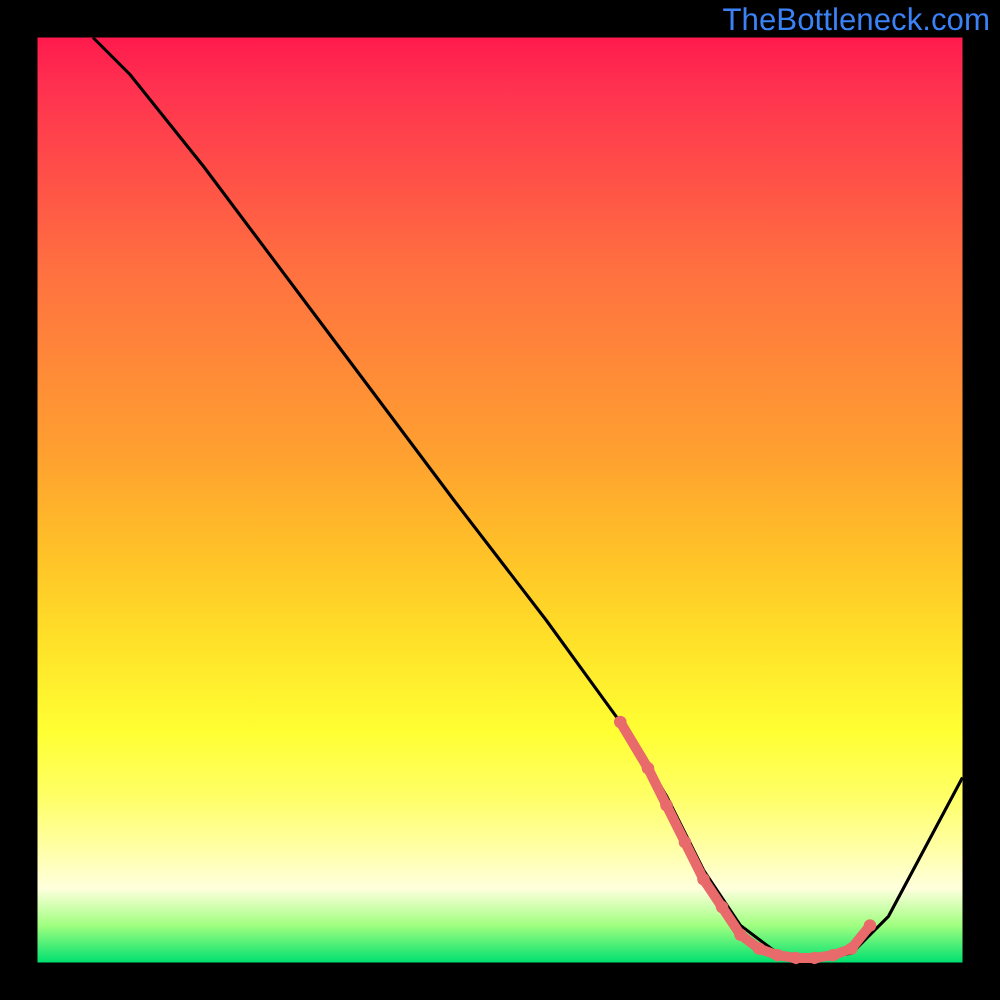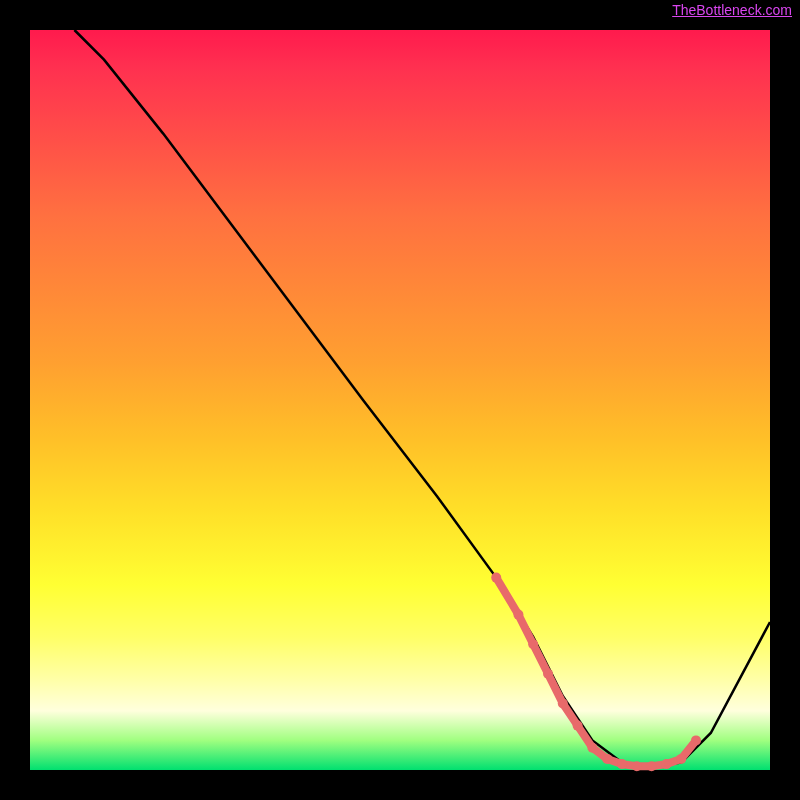--- a/index.html
+++ b/index.html
@@ -7,25 +7,24 @@
     width: 800px;
     height: 800px;
     background: #000;
     position: relative;
     font-family: Arial, sans-serif;
   }
   .watermark {
     position: absolute;
     top: 2px;
     right: 8px;
-    color: #d946ef;
-    font-size: 14px;
+    color: #3b82f6;
+    font-size: 25px;
     font-weight: normal;
     z-index: 10;
-    text-decoration: underline;
   }
   .plot-area {
     position: absolute;
     left: 30px;
     top: 30px;
     width: 740px;
     height: 740px;
   }
   .gradient-bg {
     position: absolute;

